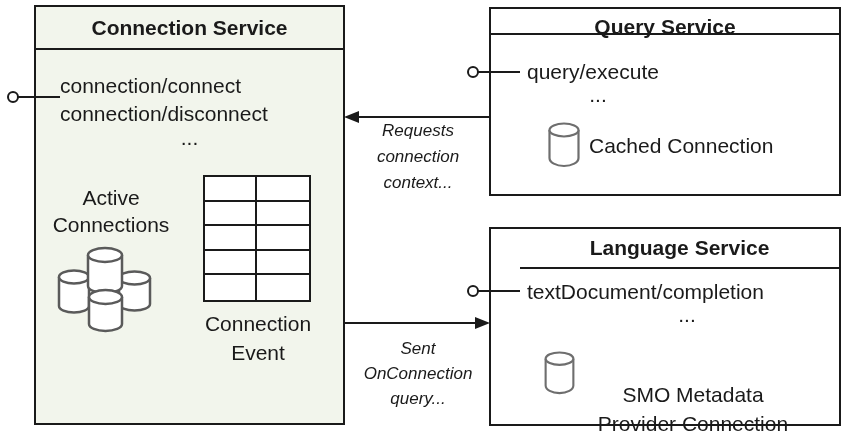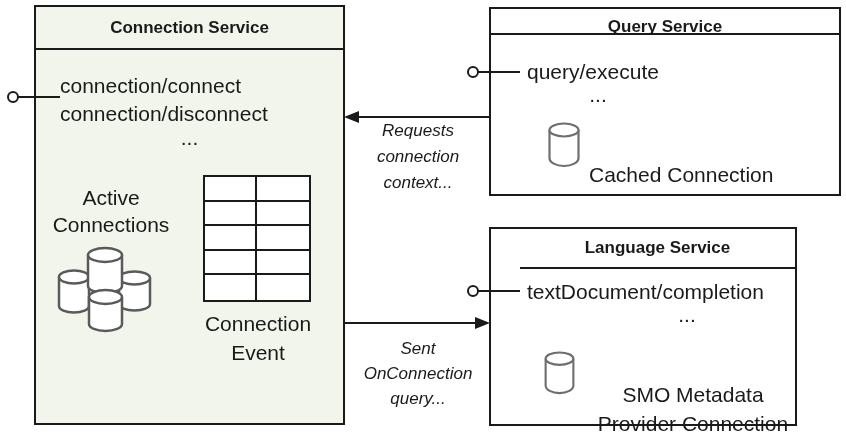--- a/index.html
+++ b/index.html
@@ -3,27 +3,27 @@
 <meta charset="utf-8">
 <style>
   html,body { margin:0; padding:0; background:#ffffff; }
   .canvas {
     position:relative; width:846px; height:436px; background:#ffffff;
     font-family:"Liberation Sans","DejaVu Sans",sans-serif; color:#1a1a1a; overflow:hidden;
   }
   .box { position:absolute; box-sizing:border-box; border:2px solid #1a1a1a; z-index:1; }
   .box-title {
     box-sizing:border-box; border-bottom:2px solid #1a1a1a; text-align:center;
-    font-weight:bold; font-size:17px;
+    font-weight:bold; font-size:21px;
   }
   .conn-box  { left:34px;  top:5px;   width:311px; height:420px; background:#f2f5ec; }
   .conn-box .box-title { height:43px; line-height:41px; }
   .query-box { left:489px; top:7px;   width:352px; height:189px; background:#ffffff; }
   .query-box .box-title { height:26px; line-height:36px; }
-  .lang-box  { left:489px; top:227px; width:308px; height:199px; background:#ffffff;padding-left:29px; }
+  .lang-box  { left:489px; top:227px; width:352px; height:199px; background:#ffffff;padding-left:29px; }
   .lang-box .box-title { height:40px; line-height:38px; }
 
   .overlay { position:absolute; left:0; top:0; z-index:2; pointer-events:none; }
 
   .txt { position:absolute; z-index:3; font-size:21px; line-height:28px; white-space:nowrap; }
   .center { text-align:center; }
   .italic { font-style:italic; font-size:17px; line-height:26px; }
 
   .cb-table {
     position:absolute; left:203px; top:175px; width:108px; height:127px;
@@ -140,21 +140,21 @@
   <div class="txt" style="left:527px; top:59px; line-height:26px;">query/execute</div>
   <div class="txt center" style="left:558px; top:83px; width:80px; line-height:24px;">...</div>
 
   <svg class="icon-abs" style="left:548px; top:122px;" width="32" height="46" viewBox="0 0 32 46">
     <g fill="#ffffff" stroke="#6e6e6e" stroke-width="2.2">
       <path d="M1.5,8 v28 a14.5,8 0 0 0 29,0 v-28"></path>
       <ellipse cx="16" cy="8" rx="14.5" ry="6.5"></ellipse>
     </g>
   </svg>
 
-  <div class="txt" style="left:589px; top:132px; line-height:27px;margin-top:29px;">Cached Connection</div>
+  <div class="txt" style="left:589px; top:132px; line-height:27px;">Cached Connection</div>
 
   <div class="txt" style="left:527px; top:279px; line-height:26px;">textDocument/completion</div>
   <div class="txt center" style="left:647px; top:303px; width:80px; line-height:24px;">...</div>
 
   <svg class="icon-abs" style="left:544px; top:351px;" width="31" height="44" viewBox="0 0 32 46">
     <g fill="#ffffff" stroke="#6e6e6e" stroke-width="2.2">
       <path d="M1.5,8 v28 a14.5,8 0 0 0 29,0 v-28"></path>
       <ellipse cx="16" cy="8" rx="14.5" ry="6.5"></ellipse>
     </g>
   </svg>

